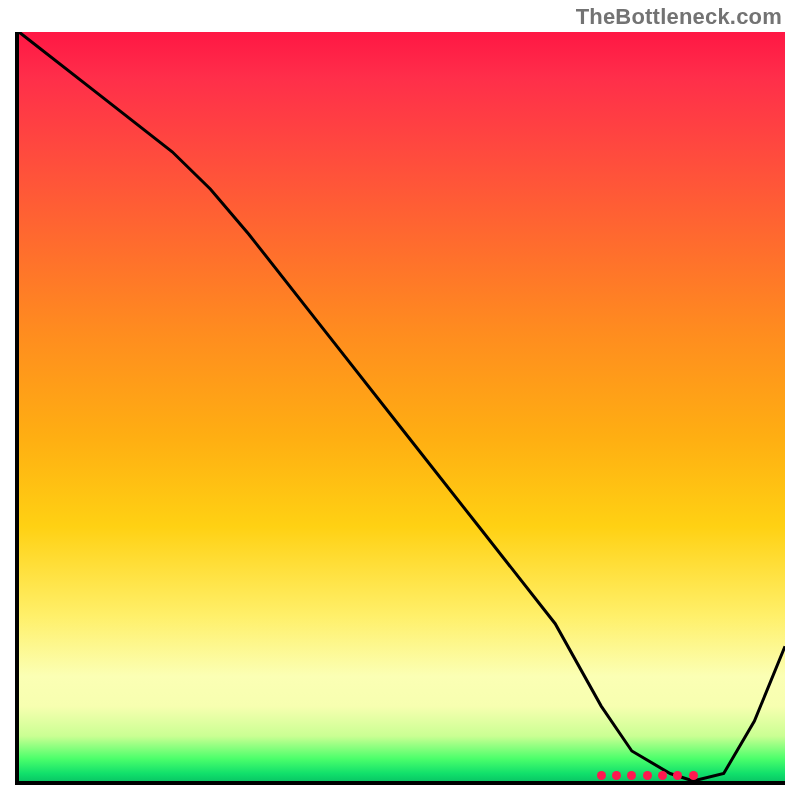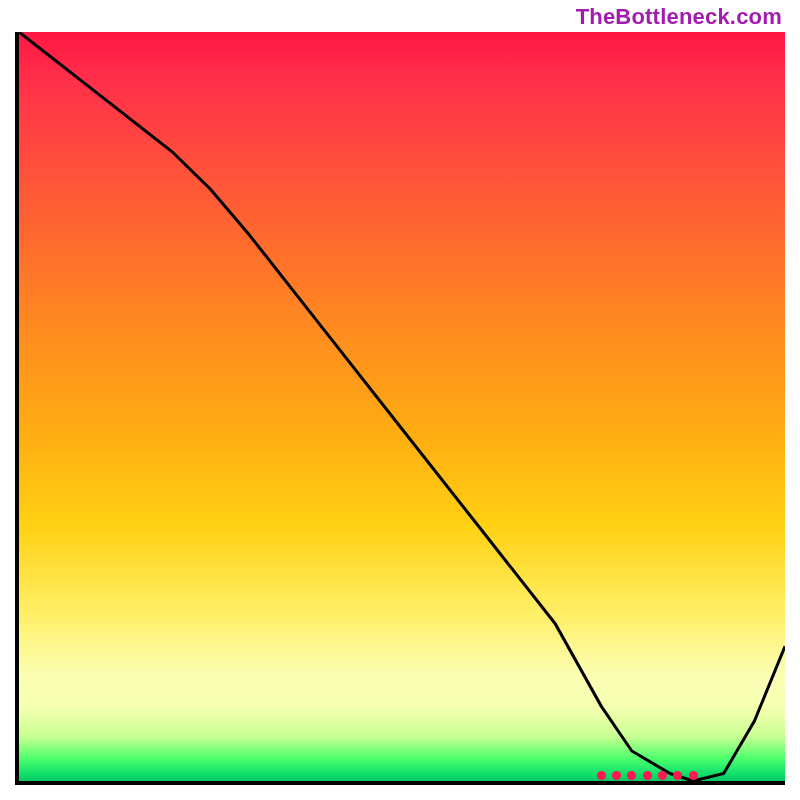--- a/index.html
+++ b/index.html
@@ -14,21 +14,21 @@
     position: relative;
     width: 800px;
     height: 800px;
   }
   .watermark {
     position: absolute;
     top: 4px;
     right: 18px;
     font-size: 22px;
     font-weight: 600;
-    color: #a21caf;
+    color: #737373;
     letter-spacing: 0.2px;
   }
   .plot {
     position: absolute;
     left: 15px;
     top: 32px;
     width: 770px;
     height: 753px;
     
     border-left: 4px solid #000;

